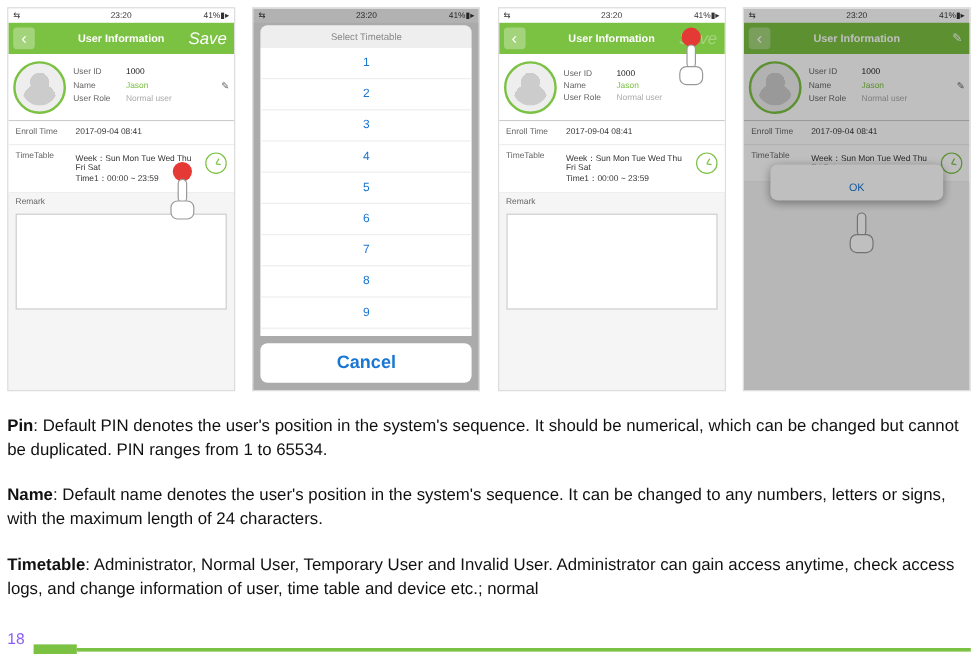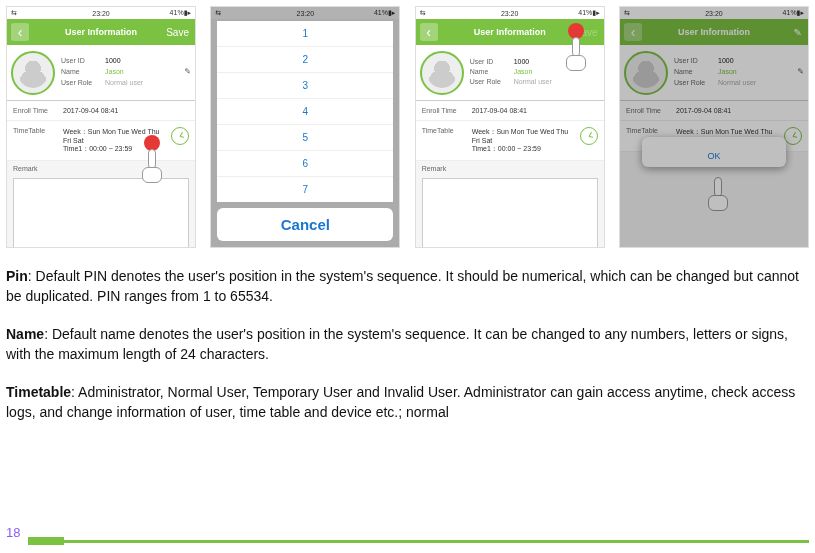--- a/index.html
+++ b/index.html
@@ -12,21 +12,21 @@
     padding: 6px;
   }
   .screens {
     display: flex;
     justify-content: space-between;
     gap: 8px;
     margin-bottom: 18px;
   }
   .screen {
     width: 190px;
-    height: 242px;
+    height: 320px;
     border: 1px solid #ddd;
     background: #f5f5f5;
     position: relative;
     overflow: hidden;
     font-size: 8px;
     color: #333;
   }
   .status-bar {
     height: 12px;
     display: flex;
@@ -51,21 +51,21 @@
     position: absolute; left: 4px;
     width: 18px; height: 18px;
     background: rgba(255,255,255,0.3);
     border-radius: 3px;
     display:flex;align-items:center;justify-content:center;
   }
   .topbar .back::before { content:"‹"; font-size:14px; color:#fff;}
   .topbar .title { font-weight: bold; font-size: 9px; }
   .topbar .save {
     position: absolute; right: 6px;
-    font-size: 10px; color: #fff;
+    font-size: 14px; color: #fff; font-style: italic;
   }
   .topbar .edit {
     position: absolute; right: 6px; font-size: 10px; color: #fff;
   }
   .profile-row {
     background:#fff; height:56px;
     display:flex; align-items:center;
     border-bottom:1px solid #ccc; padding:4px;
   }
   .avatar {
@@ -190,20 +190,21 @@
   </div>
 
   <div class="screen">
     <div class="status-bar">
       <span>⇆</span>
       <span class="status-time">23:20</span>
       <span><span>41%</span>▮▸</span>
     </div>
     <div class="picker-overlay"></div>
     <div class="picker-sheet">
+      <div class="picker-title">Select Timetable</div>
       <div class="picker-list">
         <div class="picker-item">1</div>
         <div class="picker-item">2</div>
         <div class="picker-item">3</div>
         <div class="picker-item">4</div>
         <div class="picker-item">5</div>
         <div class="picker-item">6</div>
         <div class="picker-item">7</div>
         <div class="picker-item">8</div>
         <div class="picker-item">9</div>

